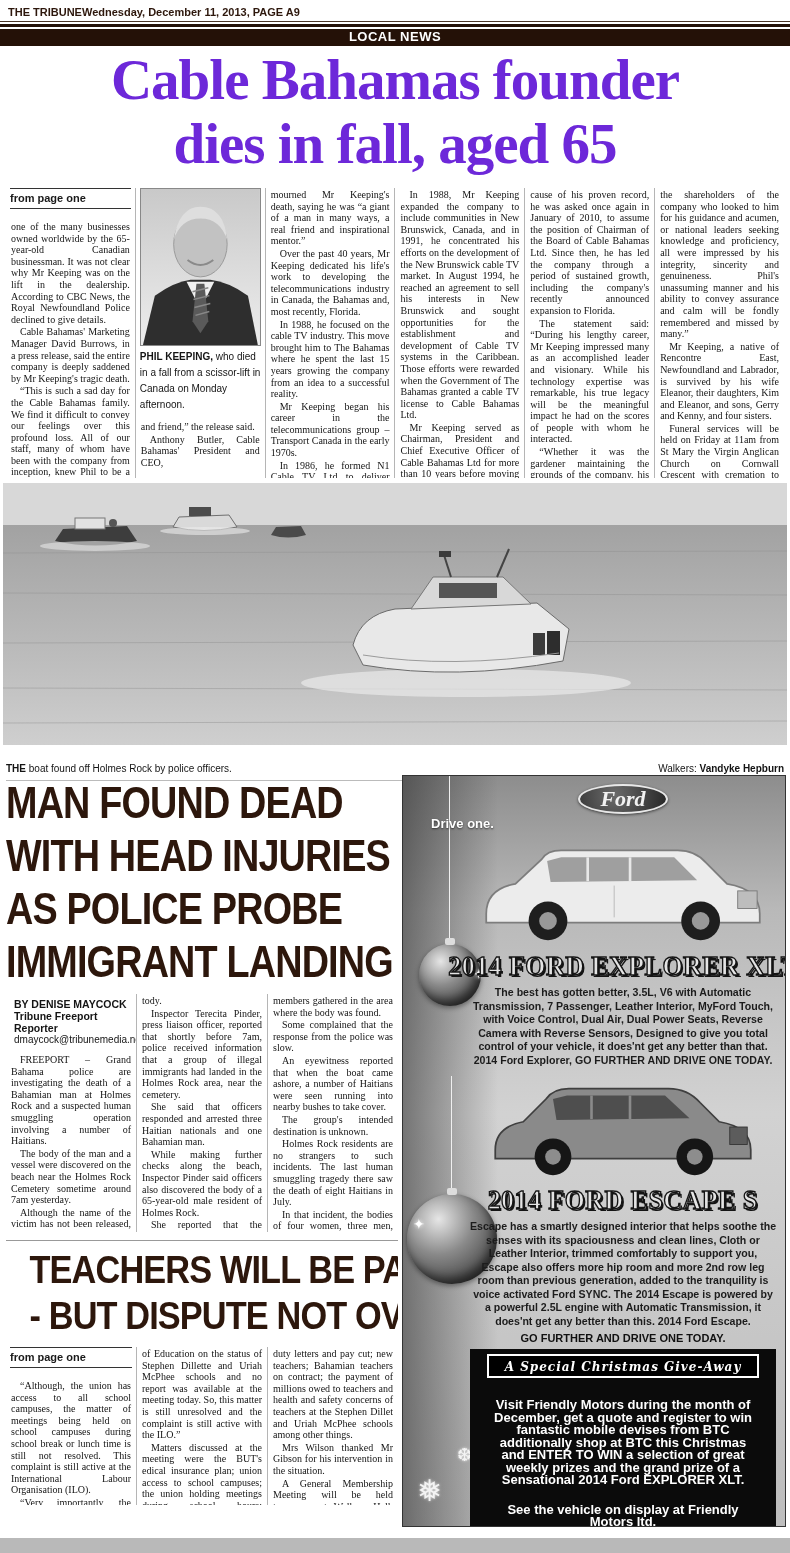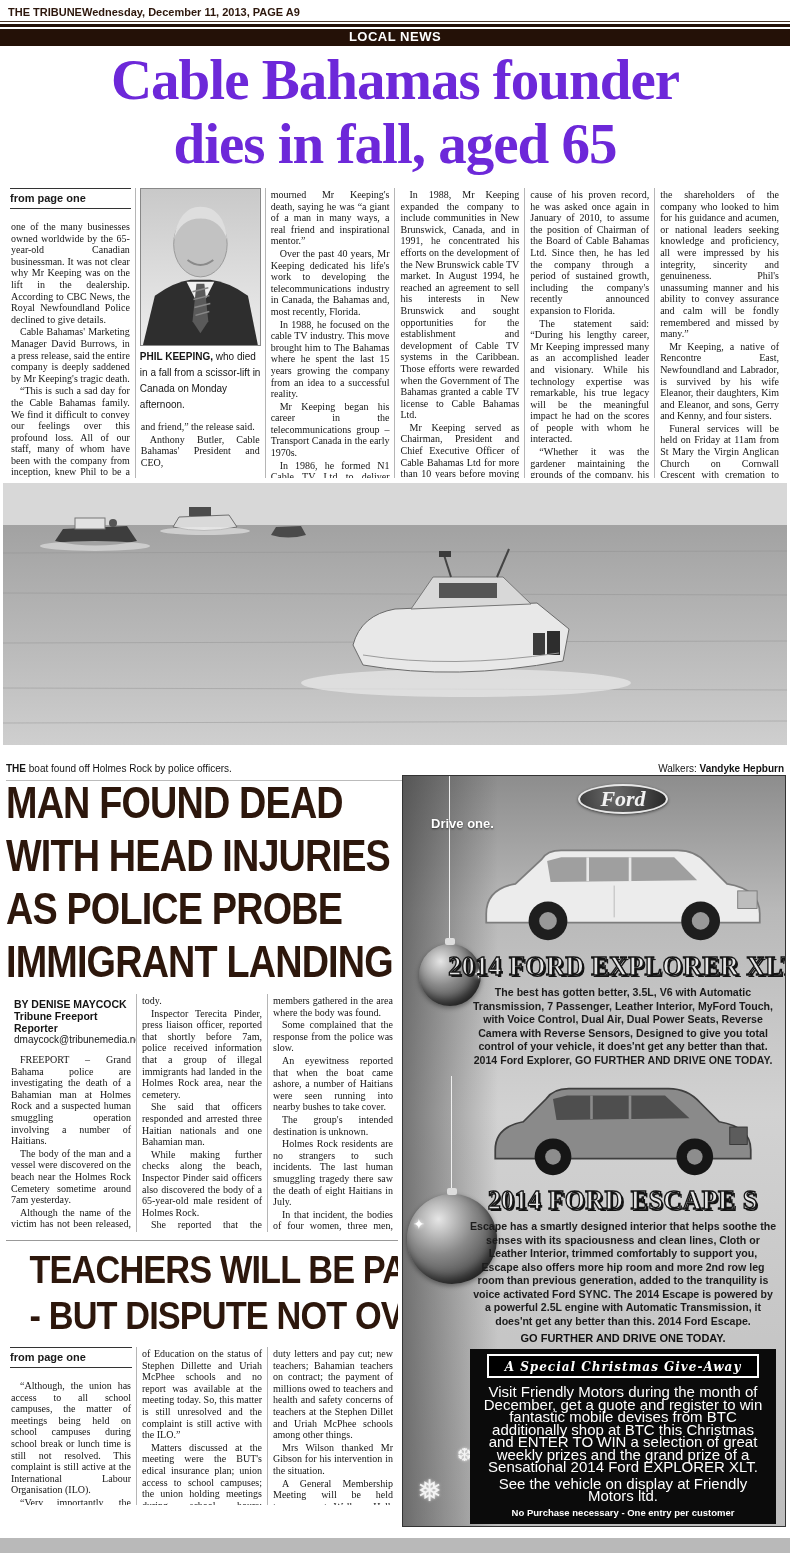--- a/index.html
+++ b/index.html
@@ -70,21 +70,21 @@
   .suv svg{display:block;}
   .ad-title{font-family:"Liberation Serif",serif;font-weight:bold;font-size:27px;white-space:nowrap;
             color:#e4e4e4;-webkit-text-stroke:1.4px #141414;text-shadow:2px 2px 0 #141414;
             letter-spacing:.5px;margin:2px 0 4px;transform:scaleX(.96);}
   .ad-body{margin:0 2px 4px;font-family:"Liberation Sans",sans-serif;font-weight:bold;font-size:10.6px;
            line-height:13.5px;text-align:center;color:#1c1c1c;}
   .ad-cta{margin:0 0 5px;font-family:"Liberation Sans",sans-serif;font-weight:bold;font-size:11px;color:#111;}
   .giveaway{width:98%;background:#0b0b0b;color:#fff;text-align:center;padding:5px 6px 6px;box-sizing:border-box;}
   .give-title-box{display:inline-block;border:2px solid #fff;background:#000;padding:1px 16px;margin-bottom:4px;}
   .give-title{font-family:"DejaVu Serif",serif;font-style:italic;font-weight:bold;font-size:12px;color:#fff;letter-spacing:1px;}
-  .give-body{margin:4px;font-family:"Liberation Sans",sans-serif;font-weight:normal;font-size:15px;line-height:12.5px;}
+  .give-body{margin:17px;font-family:"Liberation Sans",sans-serif;font-weight:bold;font-size:13px;line-height:12.5px;}
   .give-small{margin:2px 0 0;font-family:"Liberation Sans",sans-serif;font-weight:bold;font-size:9.5px;}
   .dealer-name{font-family:"Liberation Serif",serif;font-weight:bold;font-size:37px;color:#0d0d0d;white-space:nowrap;
                letter-spacing:-1px;margin-top:4px;text-shadow:1px 1px 0 #f2f2f2,2px 2px 1px rgba(255,255,255,.7);
                transform:scaleX(.95);}
   
   .orn-string{position:absolute;width:1px;background:#f0f0f0;left:50%;}
   .orn{position:absolute;border-radius:50%;background:radial-gradient(circle at 35% 28%,#e6e6e6,#8a8a8a 40%,#3c3c3c 85%);
        box-shadow:inset -4px -6px 10px rgba(0,0,0,.5),0 2px 5px rgba(0,0,0,.4);}
   .orn-cap{position:absolute;width:10px;height:7px;background:#ddd;left:50%;transform:translateX(-50%);top:-6px;border-radius:2px;}
   .sparkle{position:absolute;color:#fff;font-size:14px;text-shadow:0 0 4px #fff;}

